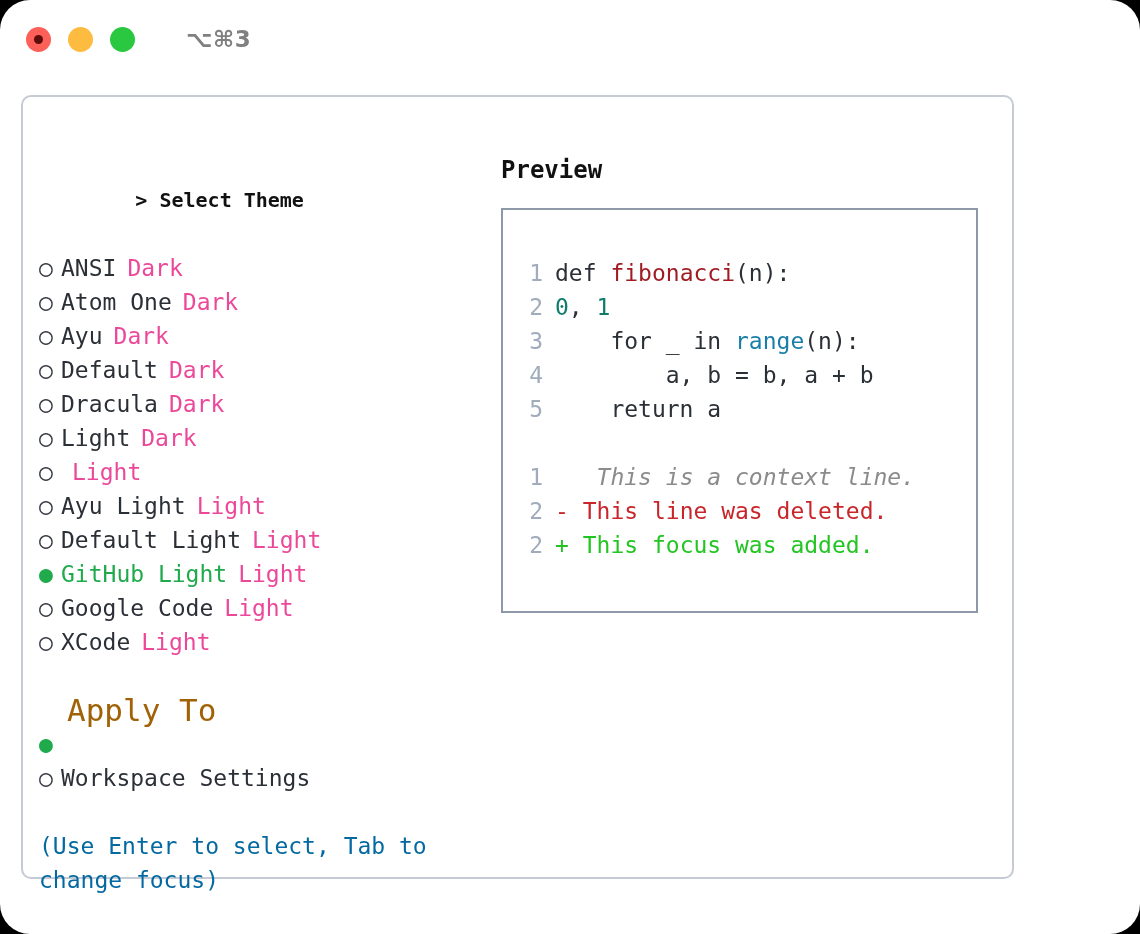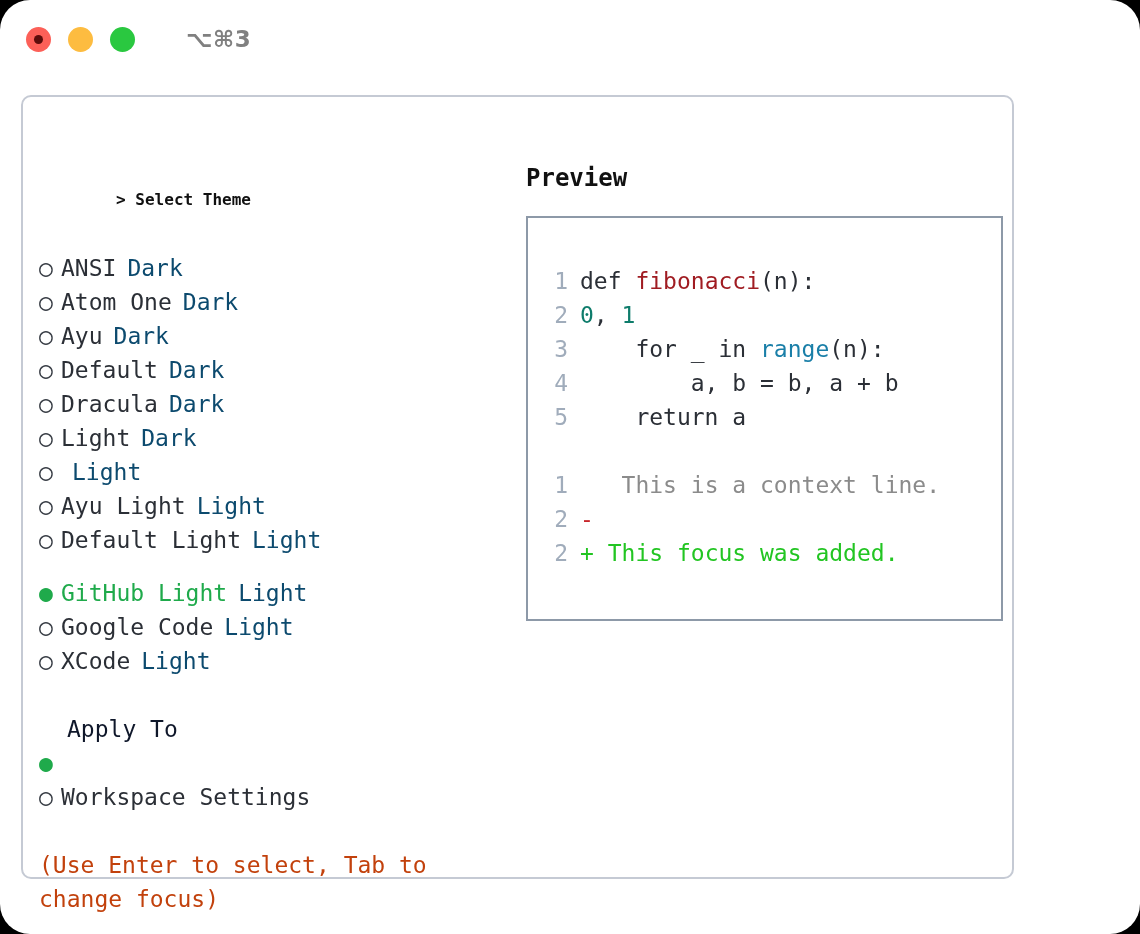--- a/index.html
+++ b/index.html
@@ -85,21 +85,21 @@
   }
 
   
   .left-col {
     position: absolute;
     left: 16px;
     top: 52px;
     width: 450px;
   }
   .section-title {
-    font-size: 16px;
+    font-size: 20px;
     font-weight: bold;
     color: #111111;
     line-height: 34px;
     white-space: pre;
   }
   .section-title .caret { color: #111111; }
 
   .theme-list { margin: 0; padding: 0; }
 
   .theme-row {
@@ -113,61 +113,60 @@
     display: inline-block;
     width: 22px;
     flex: 0 0 22px;
     text-align: left;
     font-size: 23px;
     line-height: 34px;
     color: #3a3f47;
   }
   .theme-row.selected .bullet { color: #1faa4b; }
   .theme-name { color: #2b2f36; }
-  .theme-row.selected .theme-name { color: #1faa4b; margin-top: 19px; }
+  .theme-row.selected .theme-name { color: #1faa4b; }
   .theme-tag {
-    color: #0c4a6e;
+    color: #ec4899;
     margin-left: 11px;
   }
 
   .spacer-row { height: 34px; }
 
   .apply-title {
-    font-size: 23px;
-    color: #0f172a;
+    font-size: 31px;
+    color: #a16207;
     line-height: 34px;
     padding-left: 28px;
     white-space: pre;
   }
   .apply-row {
     display: flex;
     align-items: baseline;
     line-height: 34px;
     font-size: 23px;
     white-space: pre;
   }
   .apply-row .label { color: #2b2f36; }
   .apply-row.selected .label { color: #1faa4b; }
   .apply-row.selected .bullet { color: #1faa4b; }
 
   .hint {
     margin-top: 34px;
     font-size: 23px;
     line-height: 34px;
-    color: #c2410c;
+    color: #0369a1;
     width: 410px;
   }
 
   
   .right-col {
     position: absolute;
     left: 478px;
-    top: 64px;
+    top: 56px;
     width: 500px;
-    margin-left: 25px;
   }
   .preview-title {
     font-size: 24px;
     font-weight: bold;
     color: #111111;
     line-height: 34px;
   }
   .preview-box {
     margin-top: 21px;
     width: 477px;
@@ -192,21 +191,21 @@
     color: #a0acbb;
     margin-right: 12px;
   }
   .code-text { color: #2b2f36; }
   .tok-fn    { color: #a01c22; font-weight: normal; }
   .tok-num   { color: #0e7c6b; }
   .tok-call  { color: #1a7fa8; }
 
   .code-gap { height: 34px; }
 
-  .diff-ctx { color: #8b8b8b; }
+  .diff-ctx { color: #8b8b8b; font-style: italic; }
   .diff-del { color: #c8262a; }
   .diff-add { color: #22c522; }
 </style>
 </head>
 <body>
 
 <div class="window">
 
   <div class="titlebar">
     <div class="traffic">
@@ -259,20 +258,20 @@
         <div class="code-block">
             <div class="code-line"><span class="lineno">1</span><span class="code-text">def </span><span class="tok-fn">fibonacci</span><span class="code-text">(n):</span></div>
             <div class="code-line"><span class="lineno">2</span><span class="tok-num">0</span><span class="code-text">, </span><span class="tok-num">1</span></div>
             <div class="code-line"><span class="lineno">3</span><span class="code-text">    for _ in </span><span class="tok-call">range</span><span class="code-text">(n):</span></div>
             <div class="code-line"><span class="lineno">4</span><span class="code-text">        a, b = b, a + b</span></div>
             <div class="code-line"><span class="lineno">5</span><span class="code-text">    return a</span></div>
           </div>
         <div class="code-gap"></div>
         <div class="diff-block">
             <div class="code-line"><span class="lineno">1</span><span class="diff-ctx"> </span><span class="diff-ctx">  This is a context line.</span></div>
-            <div class="code-line"><span class="lineno">2</span><span class="diff-del">-</span></div>
+            <div class="code-line"><span class="lineno">2</span><span class="diff-del">-</span><span class="diff-del"> This line was deleted.</span></div>
             <div class="code-line"><span class="lineno">2</span><span class="diff-add">+</span><span class="diff-add"> This focus was added.</span></div>
           </div>
       </div>
     </div>
 
   </div>
 </div>
 
 </body></html>

